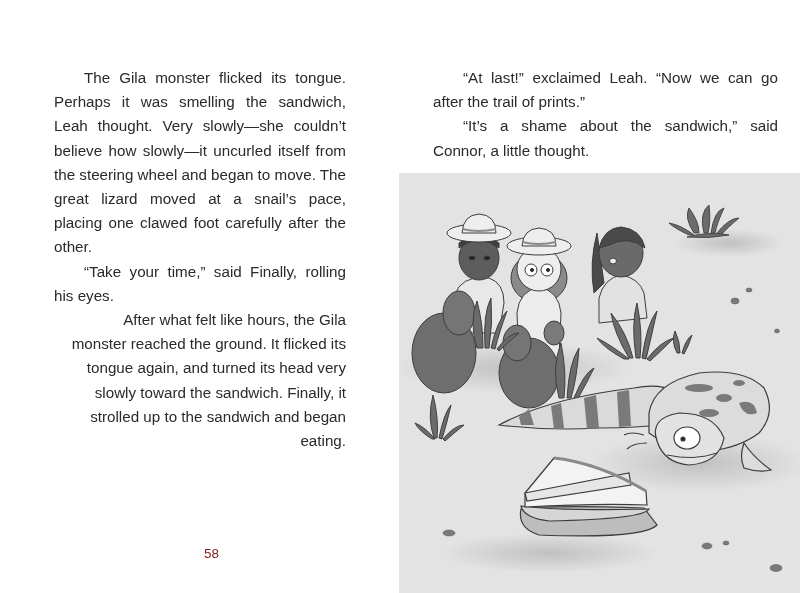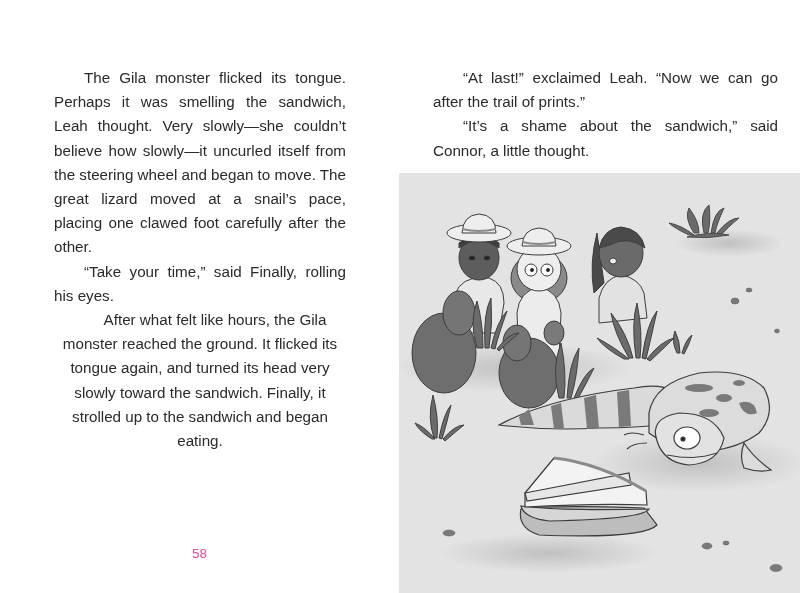--- a/index.html
+++ b/index.html
@@ -12,23 +12,23 @@
   .page-right { left: 400px; width: 440px; }
   .text-block {
     position: absolute;
     font-size: 15.2px;
     line-height: 24.2px;
     letter-spacing: 0px;
   }
   .left-text { left: 54px; top: 66px; width: 292px; }
   .right-text { left: 33px; top: 66px; width: 345px; }
   .para { margin: 0; text-align: justify; text-indent: 30px; }
-  .para.last-left { text-align: center; }
+  .para.last-left { text-align: right; }
   .page-number {
-    position: absolute; left: 192px; top: 546px; font-size: 13.5px; color: #ec4899;
+    position: absolute; left: 204px; top: 546px; font-size: 13.5px; color: #7f1d1d;
   }
   .illustration {
     position: absolute; left: -1px; top: 173px; width: 401px; height: 420px;
     background: #e3e3e3; overflow: hidden;
   }
   .illustration svg { display: block; }
 </style>
 </head>
 <body>
 

